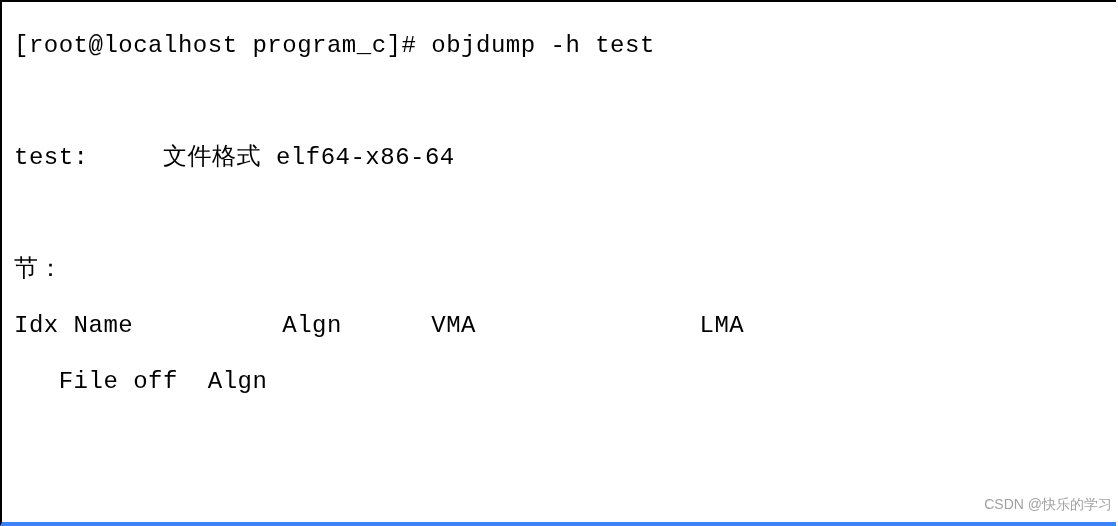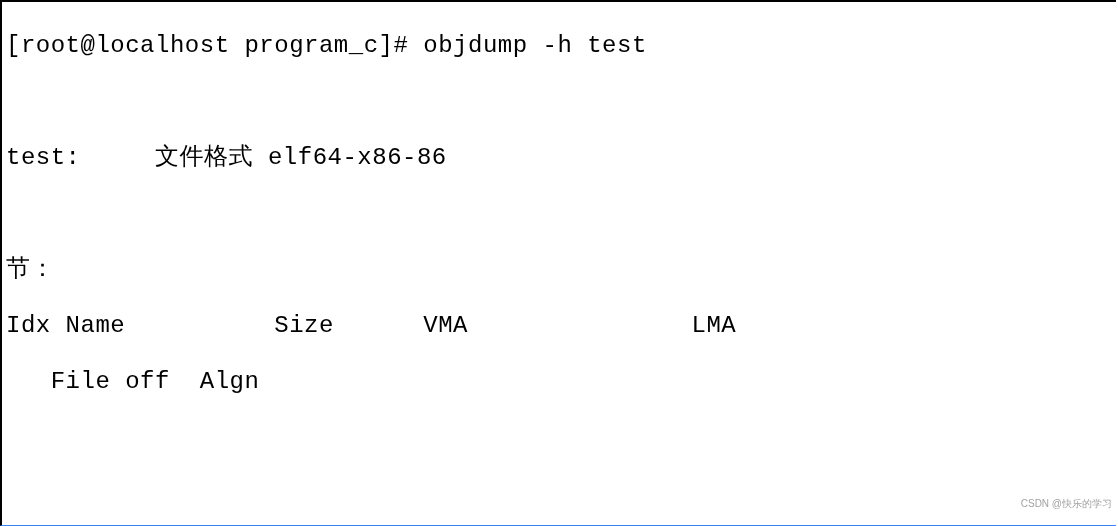--- a/index.html
+++ b/index.html
@@ -12,49 +12,49 @@
     font-family: "Courier New", Courier, monospace;
     font-size: 24px;
     line-height: 28px;
     letter-spacing: 0.5px;
     color: #000;
     position: relative;
   }
   .frame {
     border-left: 2px solid #000;
     border-top: 2px solid #000;
-    border-bottom: 1px solid #3b82f6;
+    border-bottom: 4px solid #3b82f6;
     box-sizing: border-box;
     width: 1116px;
     height: 526px;
-    padding: 2px 0 0 4px;
+    padding: 2px 0 0 12px;
     white-space: pre;
     overflow: hidden;
   }
   .watermark {
     position: absolute;
     right: 6px;
     bottom: 8px;
     font-family: sans-serif;
-    font-size: 10px;
+    font-size: 14px;
     color: rgba(120,120,120,0.7);
     letter-spacing: 0;
   }
   .line { display: block; }
 </style>
 </head>
 <body>
 
 <div class="frame">
 <span class="line">[root@localhost program_c]# objdump -h test</span>
 <span class="line"> </span>
-<span class="line">test:     文件格式 elf64-x86-86</span>
+<span class="line">test:     文件格式 elf64-x86-64</span>
 <span class="line"> </span>
 <span class="line">节：</span>
-<span class="line">Idx Name          Size      VMA               LMA</span>
+<span class="line">Idx Name          Algn      VMA               LMA</span>
 <span class="line">   File off  Algn</span>
 
 
 
 
 
 
 
 
 

